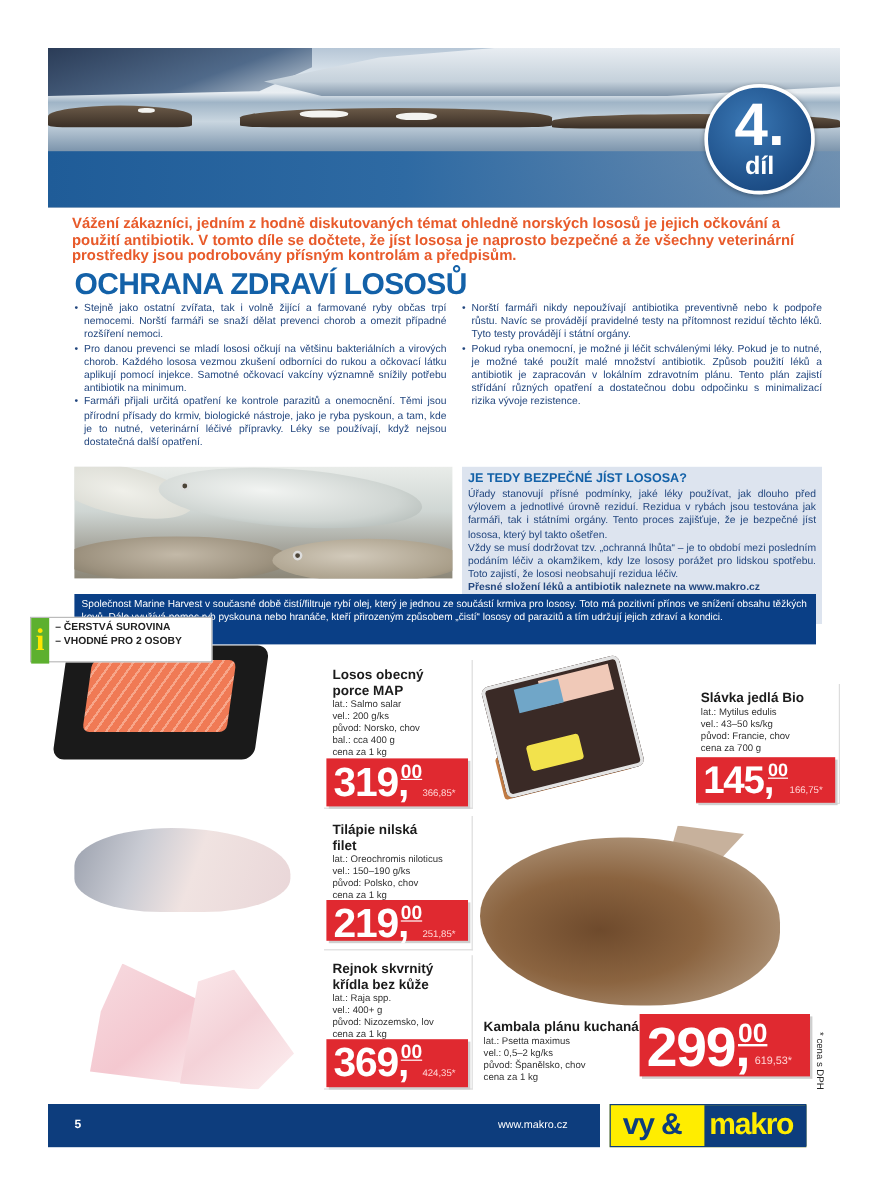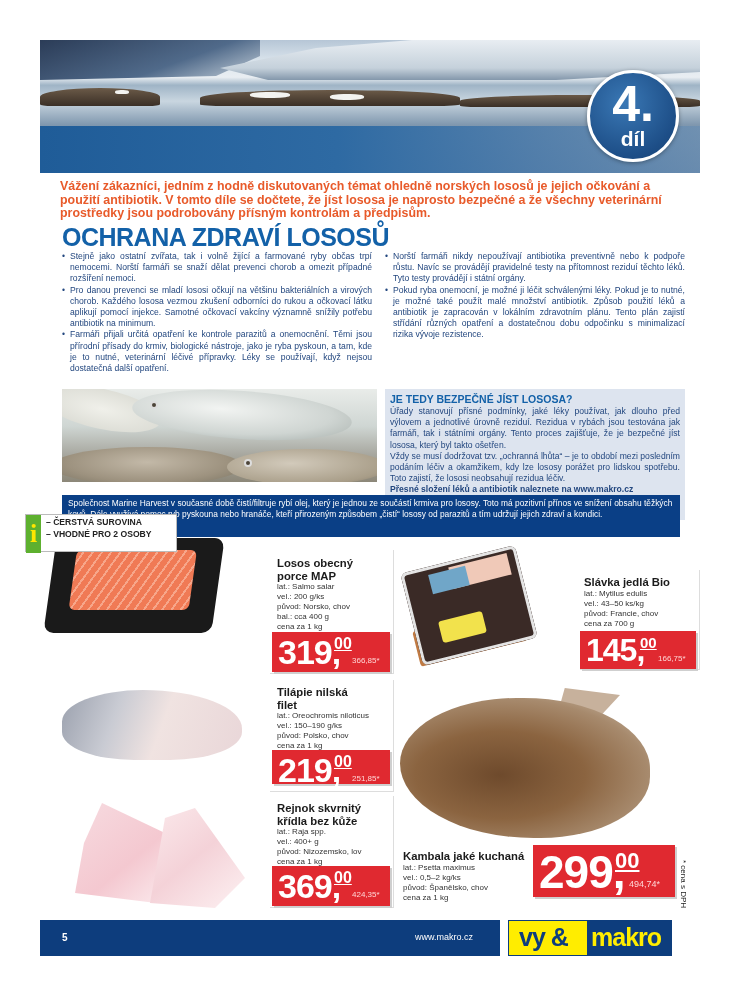--- a/index.html
+++ b/index.html
@@ -252,30 +252,30 @@
   <span class="price-main" style="left:6px;top:1px;font-size:34px;">369,</span>
   <span class="price-cents" style="left:62px;top:3px;font-size:16px;">00</span>
   <span class="price-vat" style="left:80px;top:24px;">424,35*</span>
 </div>
 
 <div class="turbot">
   <div class="tb-tail"></div>
   <div class="tb-body"></div>
 </div>
 <div class="product" style="left:403px;top:850px;width:130px;">
-  <div class="prod-name">Kambala jaké kuchaná</div>
+  <div class="prod-name">Kambala plánu kuchaná</div>
   <div class="prod-detail">lat.: Psetta maximus</div>
   <div class="prod-detail">vel.: 0,5–2 kg/ks</div>
   <div class="prod-detail">původ: Španělsko, chov</div>
   <div class="prod-detail">cena za 1 kg</div>
 </div>
 <div class="price-tag" style="left:533px;top:845px;width:142px;height:52px;">
   <span class="price-main" style="left:6px;top:0px;font-size:46px;">299,</span>
   <span class="price-cents" style="left:82px;top:3px;font-size:22px;">00</span>
-  <span class="price-vat" style="left:96px;top:34px;font-size:9px;">494,74*</span>
+  <span class="price-vat" style="left:96px;top:34px;font-size:9px;">619,53*</span>
 </div>
 
 <div class="vat-note">* cena s DPH</div>
 
 <div class="footer-bar"></div>
 <div class="page-num">5</div>
 <div class="footer-url">www.makro.cz</div>
 <div class="logo">
   <span class="logo-vy">vy &amp;</span>
   <div class="logo-makro-bg"></div>

